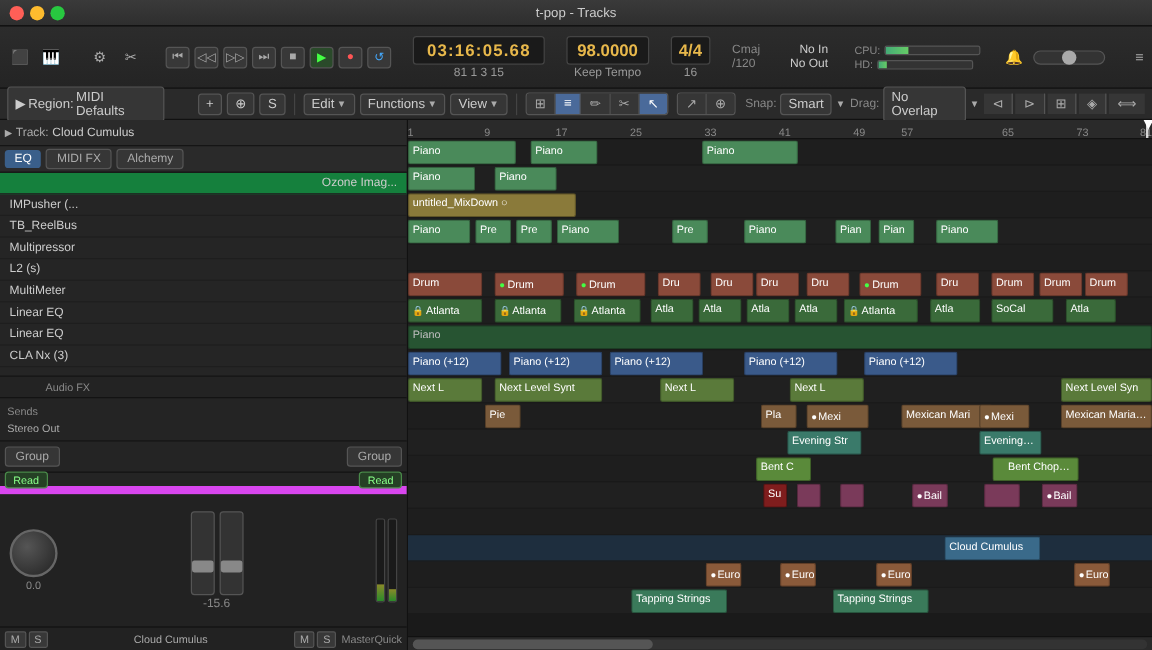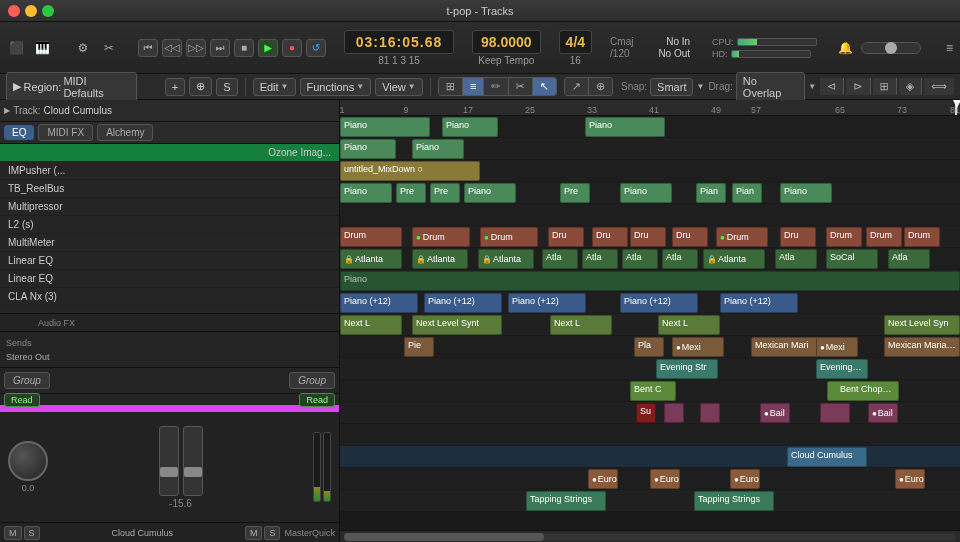--- a/index.html
+++ b/index.html
@@ -613,21 +613,21 @@
 
     <div style="height:36px; background:#242424; border-bottom:1px solid #111; display:flex; flex-direction:column; justify-content:center;">
       <div class="send-row">
         <span class="send-label">Sends</span>
       </div>
       <div class="send-row">
         <span>Stereo Out</span>
       </div>
     </div>
 
-    <div style="display:flex; height:26px; align-items:center; padding:0 4px; gap:4px; background:#242424; border-bottom:1px solid #111;font-style:italic;">
+    <div style="display:flex; height:26px; align-items:center; padding:0 4px; gap:4px; background:#242424; border-bottom:1px solid #111;">
       <div style="padding:2px 8px; background:#363636; border:1px solid #555; border-radius:3px; font-size:10px; color:#aaa; cursor:pointer;">Group</div>
       <div style="margin-left:auto; padding:2px 8px; background:#363636; border:1px solid #555; border-radius:3px; font-size:10px; color:#aaa; cursor:pointer;">Group</div>
     </div>
     <div style="display:flex; height:18px; align-items:center; padding:0 4px; gap:4px; background:#242424; border-bottom:7px solid #d946ef;">
       <div style="padding:1px 6px; background:#254025; border:1px solid #4a8a4a; border-radius:3px; font-size:9px; color:#8f8; cursor:pointer;">Read</div>
       <div style="margin-left:auto; padding:1px 6px; background:#254025; border:1px solid #4a8a4a; border-radius:3px; font-size:9px; color:#8f8; cursor:pointer;">Read</div>
     </div>
 
     <div style="flex:1; background:#222; display:flex; align-items:center; padding:4px 8px; gap:6px;">
 

